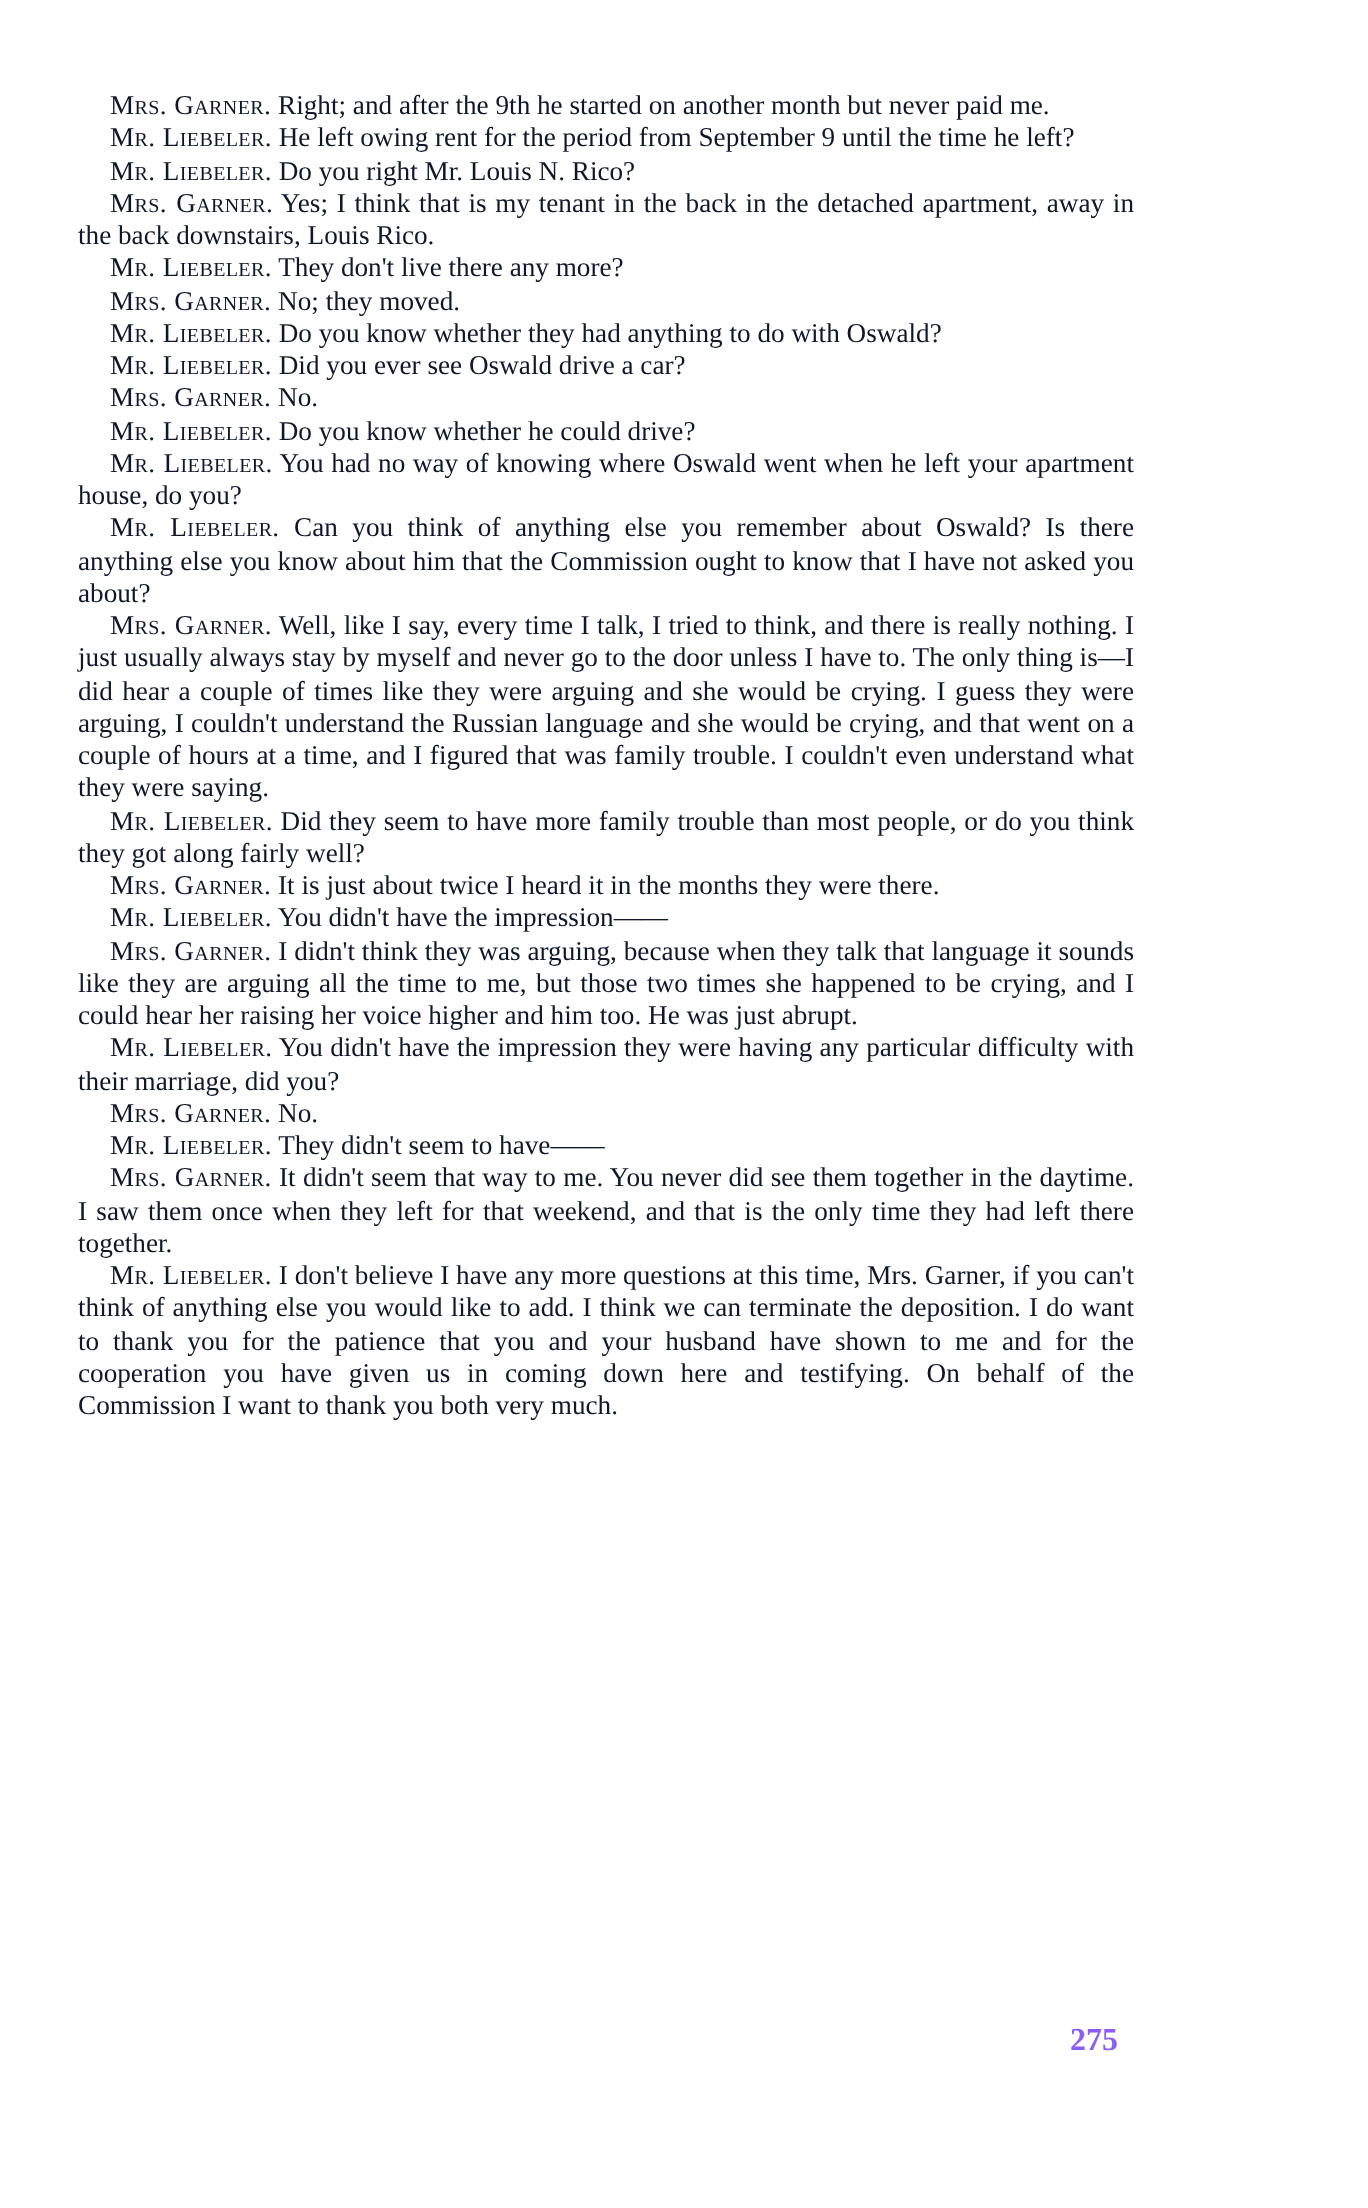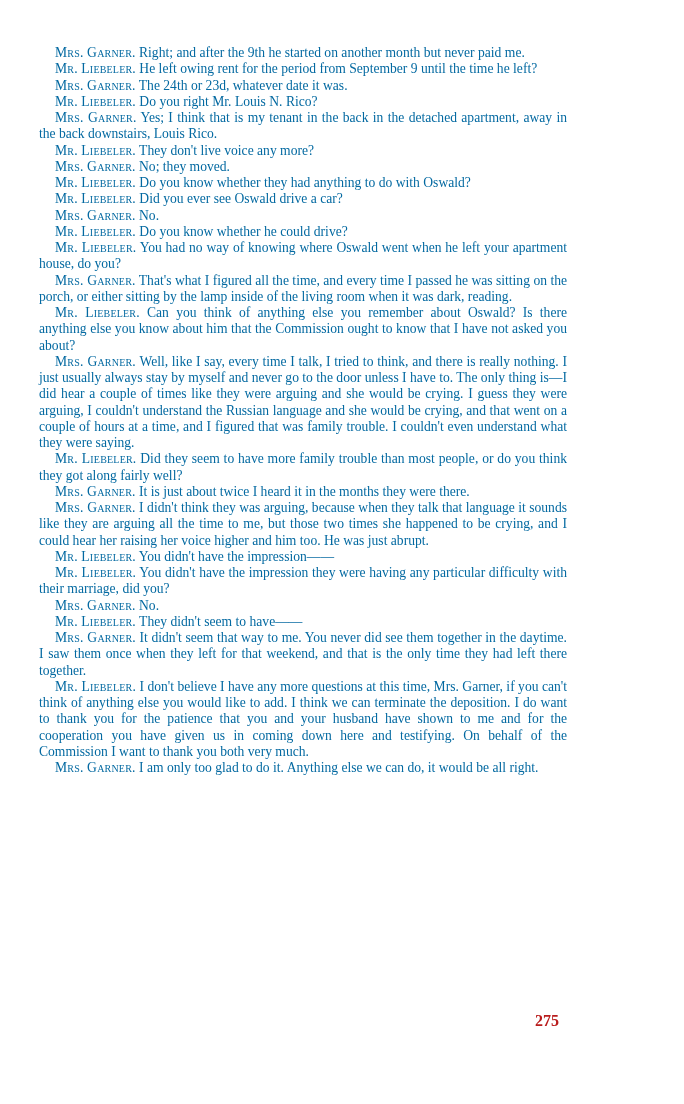--- a/index.html
+++ b/index.html
@@ -5,64 +5,61 @@
   html, body { margin: 0; padding: 0; background: #ffffff; }
   body { width: 684px; height: 1104px; position: relative; overflow: hidden; }
   .page {
     position: absolute;
     left: 39px;
     top: 45px;
     width: 528px;
     font-family: "Liberation Serif", "DejaVu Serif", serif;
     font-size: 13.6px;
     line-height: 16.25px;
-    color: #0369a1;
+    color: #0f172a;
   }
   .para {
     margin: 0;
     text-indent: 16px;
     text-align: justify;
   }
   .speaker {
     font-variant: small-caps;
     letter-spacing: 0.2px;
   }
   .page-number {
     position: absolute;
     left: 535px;
     top: 1012px;
     font-family: "Liberation Serif", "DejaVu Serif", serif;
     font-size: 16px;
     font-weight: bold;
-    color: #b91c1c;
+    color: #8b5cf6;
   }
 </style>
 </head>
 <body>
 
 <div class="page" id="page">
     <p class="para"><span class="speaker">Mrs. Garner.</span><span> Right; and after the 9th he started on another month but never paid me.</span></p>
     <p class="para"><span class="speaker">Mr. Liebeler.</span><span> He left owing rent for the period from September 9 until the time he left?</span></p>
-    <p class="para"><span class="speaker">Mrs. Garner.</span><span> The 24th or 23d, whatever date it was.</span></p>
     <p class="para"><span class="speaker">Mr. Liebeler.</span><span> Do you right Mr. Louis N. Rico?</span></p>
     <p class="para"><span class="speaker">Mrs. Garner.</span><span> Yes; I think that is my tenant in the back in the detached apartment, away in the back downstairs, Louis Rico.</span></p>
-    <p class="para"><span class="speaker">Mr. Liebeler.</span><span> They don't live voice any more?</span></p>
+    <p class="para"><span class="speaker">Mr. Liebeler.</span><span> They don't live there any more?</span></p>
     <p class="para"><span class="speaker">Mrs. Garner.</span><span> No; they moved.</span></p>
     <p class="para"><span class="speaker">Mr. Liebeler.</span><span> Do you know whether they had anything to do with Oswald?</span></p>
     <p class="para"><span class="speaker">Mr. Liebeler.</span><span> Did you ever see Oswald drive a car?</span></p>
     <p class="para"><span class="speaker">Mrs. Garner.</span><span> No.</span></p>
     <p class="para"><span class="speaker">Mr. Liebeler.</span><span> Do you know whether he could drive?</span></p>
     <p class="para"><span class="speaker">Mr. Liebeler.</span><span> You had no way of knowing where Oswald went when he left your apartment house, do you?</span></p>
-    <p class="para"><span class="speaker">Mrs. Garner.</span><span> That's what I figured all the time, and every time I passed he was sitting on the porch, or either sitting by the lamp inside of the living room when it was dark, reading.</span></p>
     <p class="para"><span class="speaker">Mr. Liebeler.</span><span> Can you think of anything else you remember about Oswald? Is there anything else you know about him that the Commission ought to know that I have not asked you about?</span></p>
     <p class="para"><span class="speaker">Mrs. Garner.</span><span> Well, like I say, every time I talk, I tried to think, and there is really nothing.  I just usually always stay by myself and never go to the door unless I have to.  The only thing is—I did hear a couple of times like they were arguing and she would be crying.  I guess they were arguing, I couldn't understand the Russian language and she would be crying, and that went on a couple of hours at a time, and I figured that was family trouble.  I couldn't even understand what they were saying.</span></p>
     <p class="para"><span class="speaker">Mr. Liebeler.</span><span> Did they seem to have more family trouble than most people, or do you think they got along fairly well?</span></p>
     <p class="para"><span class="speaker">Mrs. Garner.</span><span> It is just about twice I heard it in the months they were there.</span></p>
+    <p class="para"><span class="speaker">Mr. Liebeler.</span><span> You didn't have the impression——</span></p>
     <p class="para"><span class="speaker">Mrs. Garner.</span><span> I didn't think they was arguing, because when they talk that language it sounds like they are arguing all the time to me, but those two times she happened to be crying, and I could hear her raising her voice higher and him too.  He was just abrupt.</span></p>
-    <p class="para"><span class="speaker">Mr. Liebeler.</span><span> You didn't have the impression——</span></p>
     <p class="para"><span class="speaker">Mr. Liebeler.</span><span> You didn't have the impression they were having any particular difficulty with their marriage, did you?</span></p>
     <p class="para"><span class="speaker">Mrs. Garner.</span><span> No.</span></p>
     <p class="para"><span class="speaker">Mr. Liebeler.</span><span> They didn't seem to have——</span></p>
     <p class="para"><span class="speaker">Mrs. Garner.</span><span> It didn't seem that way to me.  You never did see them together in the daytime.  I saw them once when they left for that weekend, and that is the only time they had left there together.</span></p>
     <p class="para"><span class="speaker">Mr. Liebeler.</span><span> I don't believe I have any more questions at this time, Mrs. Garner, if you can't think of anything else you would like to add.  I think we can terminate the deposition.  I do want to thank you for the patience that you and your husband have shown to me and for the cooperation you have given us in coming down here and testifying.  On behalf of the Commission I want to thank you both very much.</span></p>
-    <p class="para"><span class="speaker">Mrs. Garner.</span><span> I am only too glad to do it.  Anything else we can do, it would be all right.</span></p>
   </div>
 <div class="page-number">275</div>
 
 </body></html>

